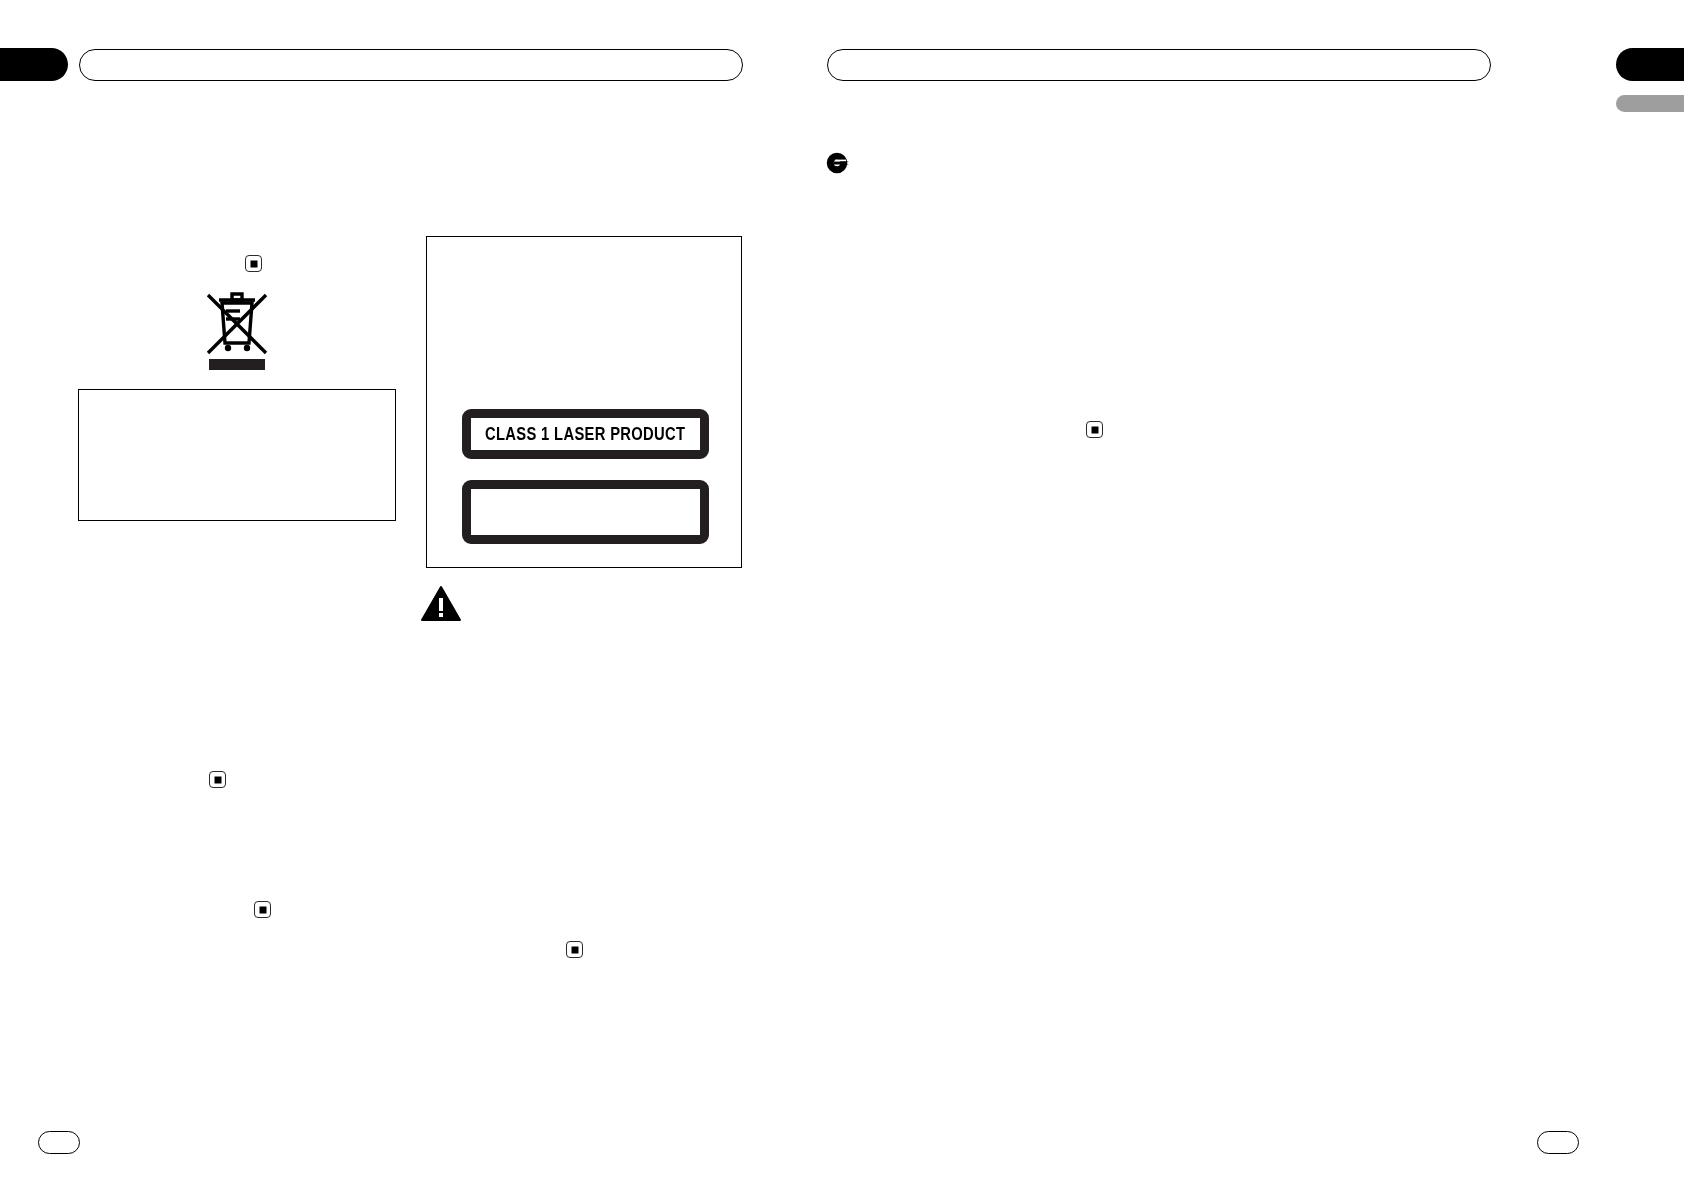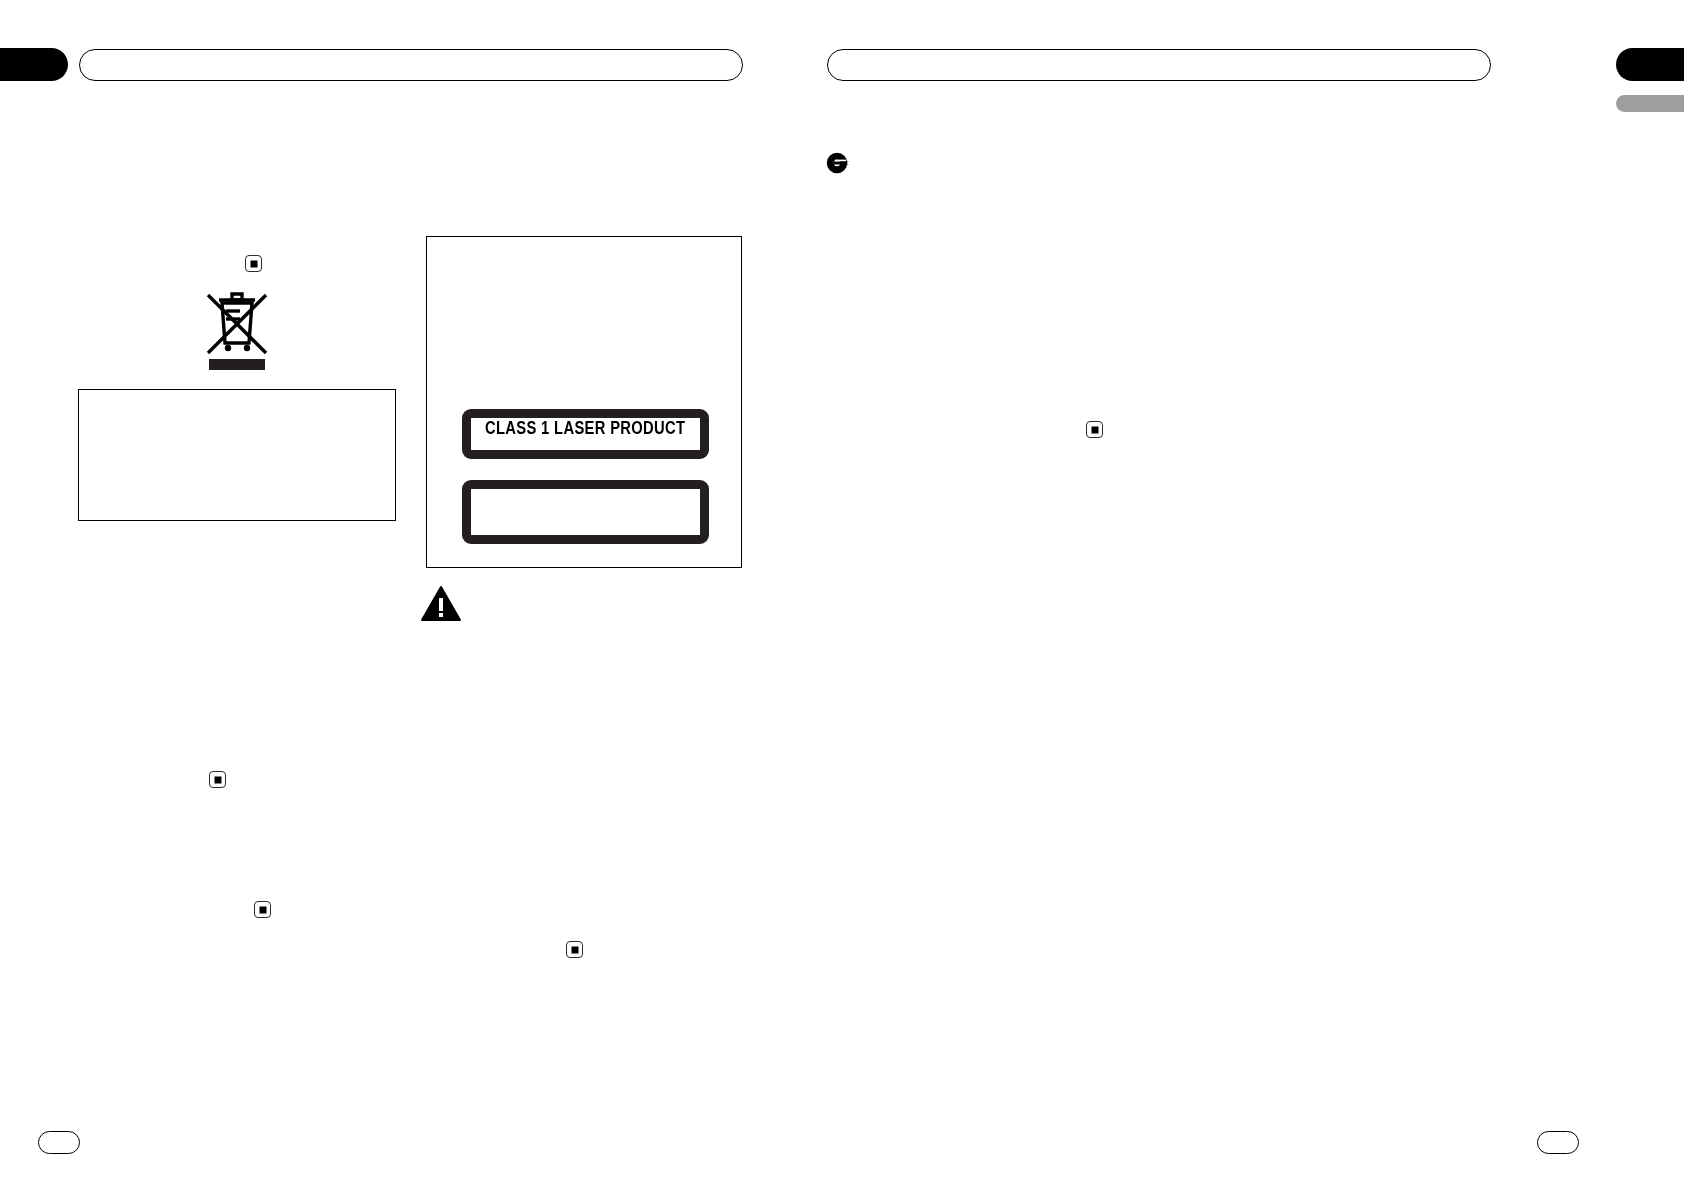--- a/index.html
+++ b/index.html
@@ -134,21 +134,21 @@
   }
   .laser-label {
     position: absolute;
     left: 35px;
     width: 247px;
     background: #ffffff;
     border: 9px solid #231f20;
     border-radius: 9px;
     box-sizing: border-box;
     display: flex;
-    align-items: flex-start;
+    align-items: center;
     justify-content: center;
   }
   .laser-label.top {
     top: 172px;
     height: 50px;
   }
   .laser-label.bottom {
     top: 243px;
     height: 64px;
   }

